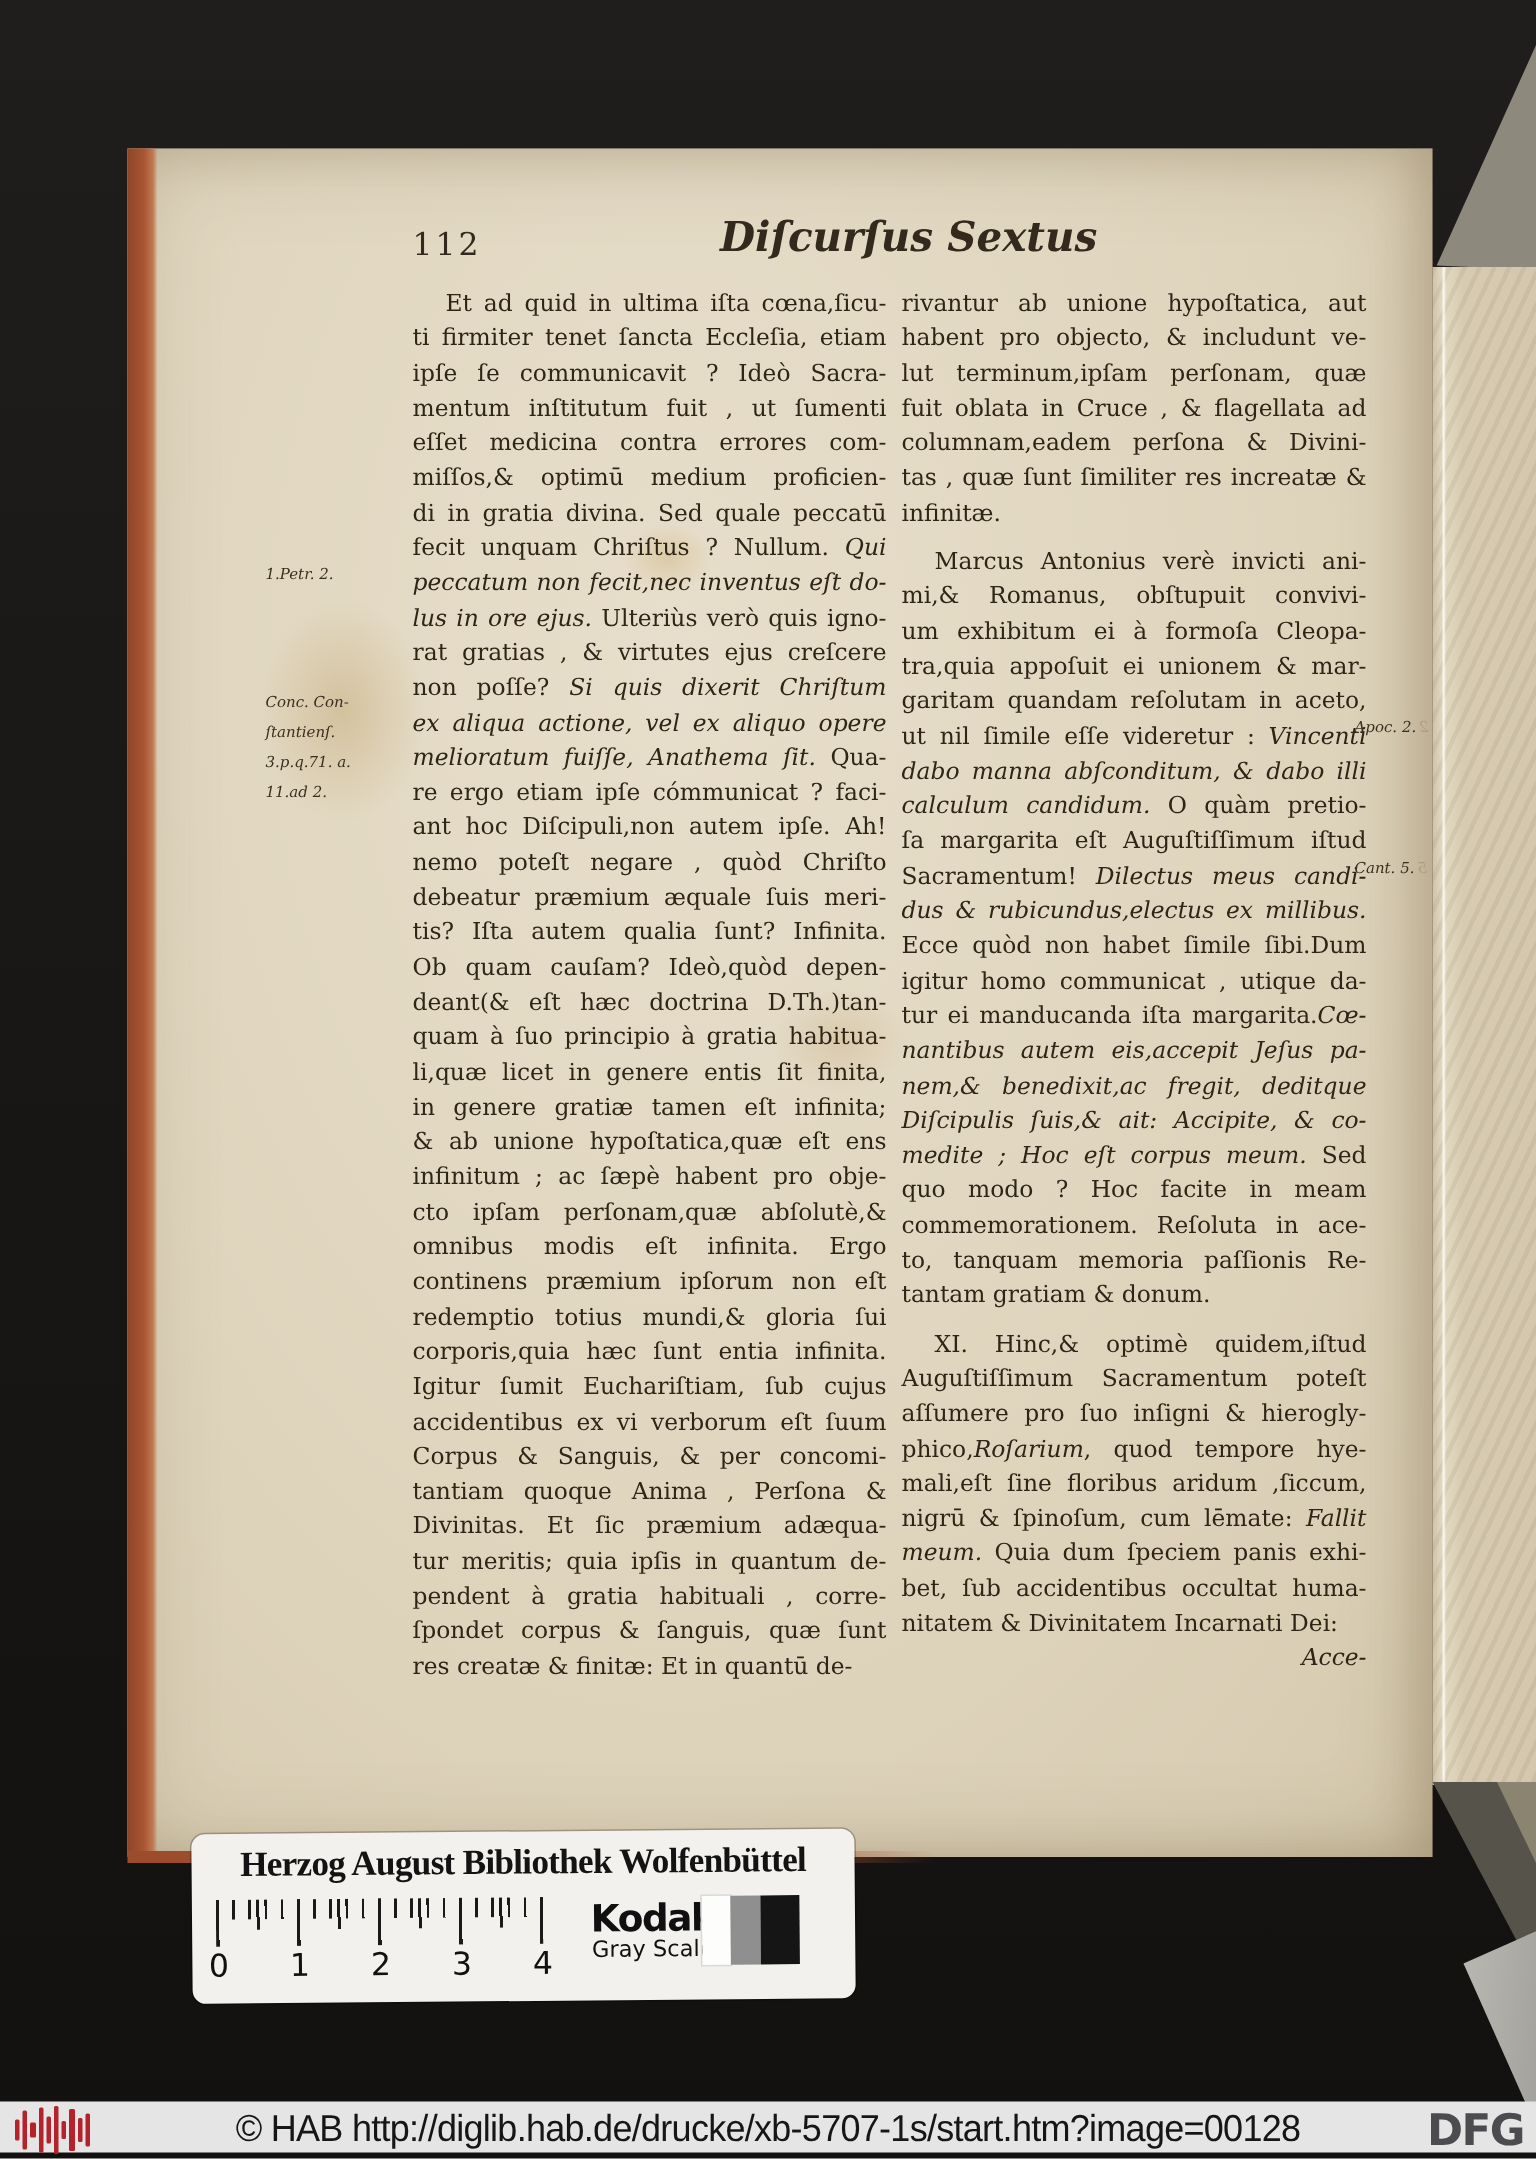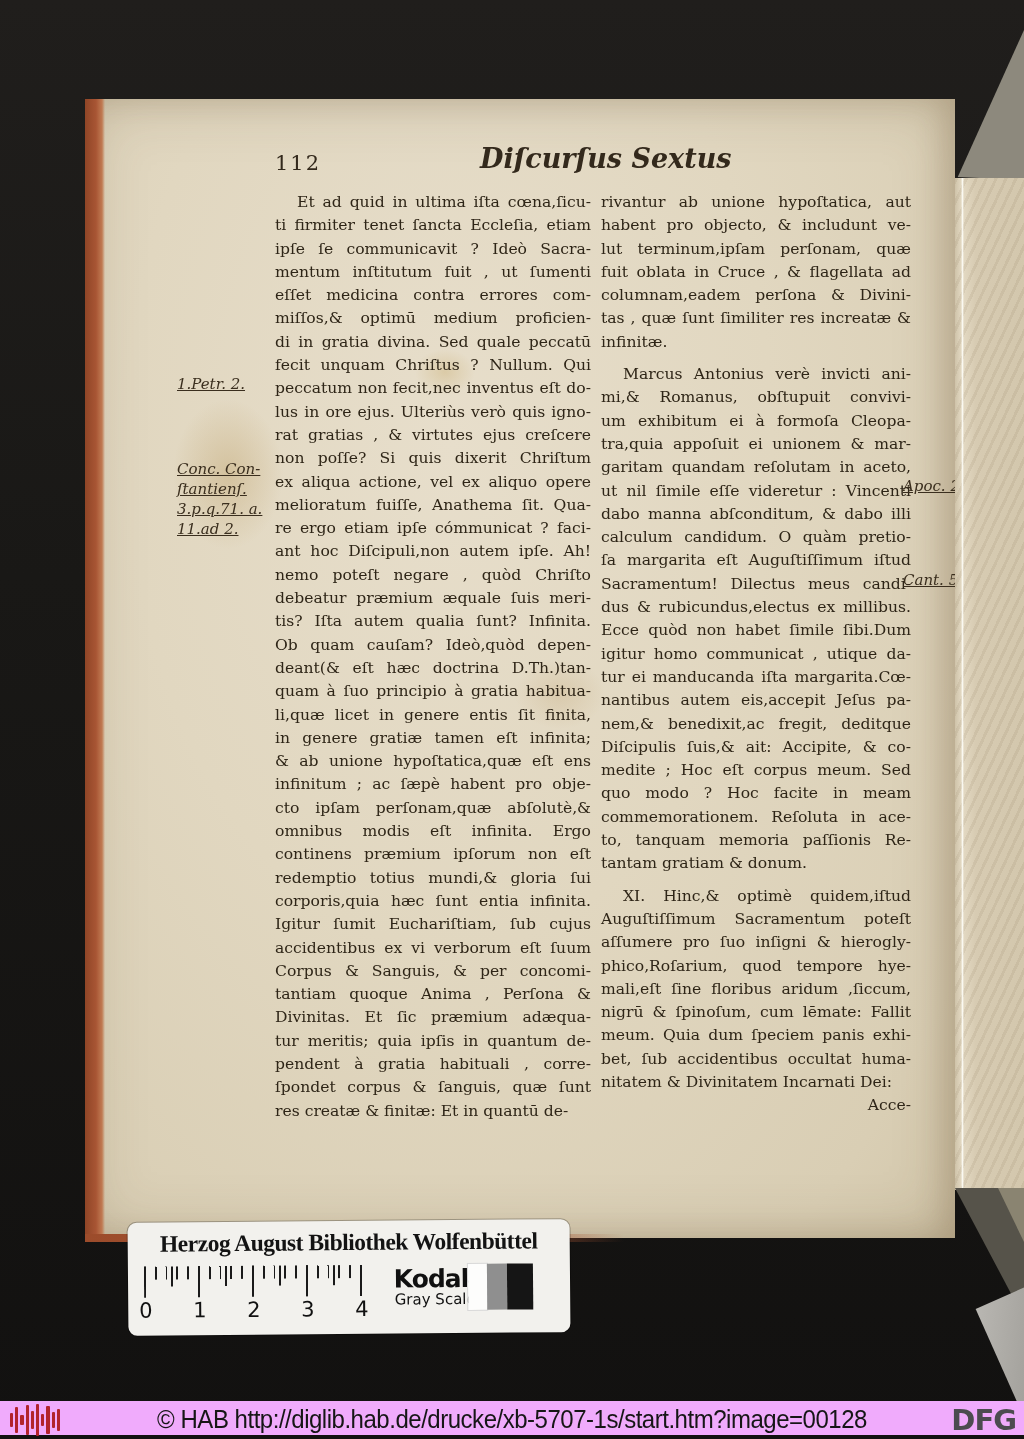--- a/index.html
+++ b/index.html
@@ -41,28 +41,27 @@
   .col{position:absolute;top:92px;color:#2e2517;font-size:15.6px;}
   .col .para{margin:0;}
   .col .para + .para{margin-top:9px;}
   .line{
     height:23.3px;line-height:23.3px;white-space:nowrap;
     text-align:justify;text-align-last:justify;
   }
   .line.ind{padding-left:22px;}
   .line.end{text-align-last:left;}
   .line.right{text-align-last:right;}
-  .it{}
+  .it{font-style:italic;}
   .col-left{left:190px;width:316px;}
   .col-right{left:516px;width:310px;}
 
   .mnote{
-    position:absolute;width:96px;font-style:italic;font-size:15px;line-height:20px;
+    position:absolute;width:96px;font-style:italic;font-size:10px;line-height:20px;
     color:#3a2e1e;
-    text-decoration:underline;
   }
   .mnote.mleft{left:92px;}
   .mnote.mright{left:818px;white-space:nowrap;}
   .ghost{
     display:inline-block;margin-left:2px;opacity:.28;transform:scaleX(-1);
     color:#7a6237;
   }
 
   
   .sliver{
@@ -121,21 +120,21 @@
   .kodak .kword{font-size:25px;font-weight:700;letter-spacing:-1px;line-height:26px;}
   .kodak .ksub{font-size:15px;line-height:14px;}
   .patches{position:absolute;left:340px;top:44px;height:46px;display:flex;}
   .patches .p{height:46px;}
   .p.pw{width:19px;background:#fdfdfc;outline:1px solid #d9d9d9;}
   .p.pg{width:20px;background:#8f8f8f;}
   .p.pb{width:26px;background:#151515;}
 
   
   .footer{
-    position:absolute;left:0;top:1401px;width:1024px;height:34px;background:#f0abfc;
+    position:absolute;left:0;top:1401px;width:1024px;height:34px;background:#e5e5e5;
   }
   .hab-logo{
     position:absolute;left:6px;top:3px;width:58px;height:32px;
     display:flex;align-items:center;justify-content:center;gap:2px;
   }
   .hab-logo i{display:block;width:3.2px;background:#b2232c;border-radius:1px;}
   .url{
     position:absolute;left:0;top:4px;width:100%;text-align:center;
     font-family:"Liberation Sans",sans-serif;font-size:25px;color:#161616;
     transform:scaleX(.96);letter-spacing:-.5px;

